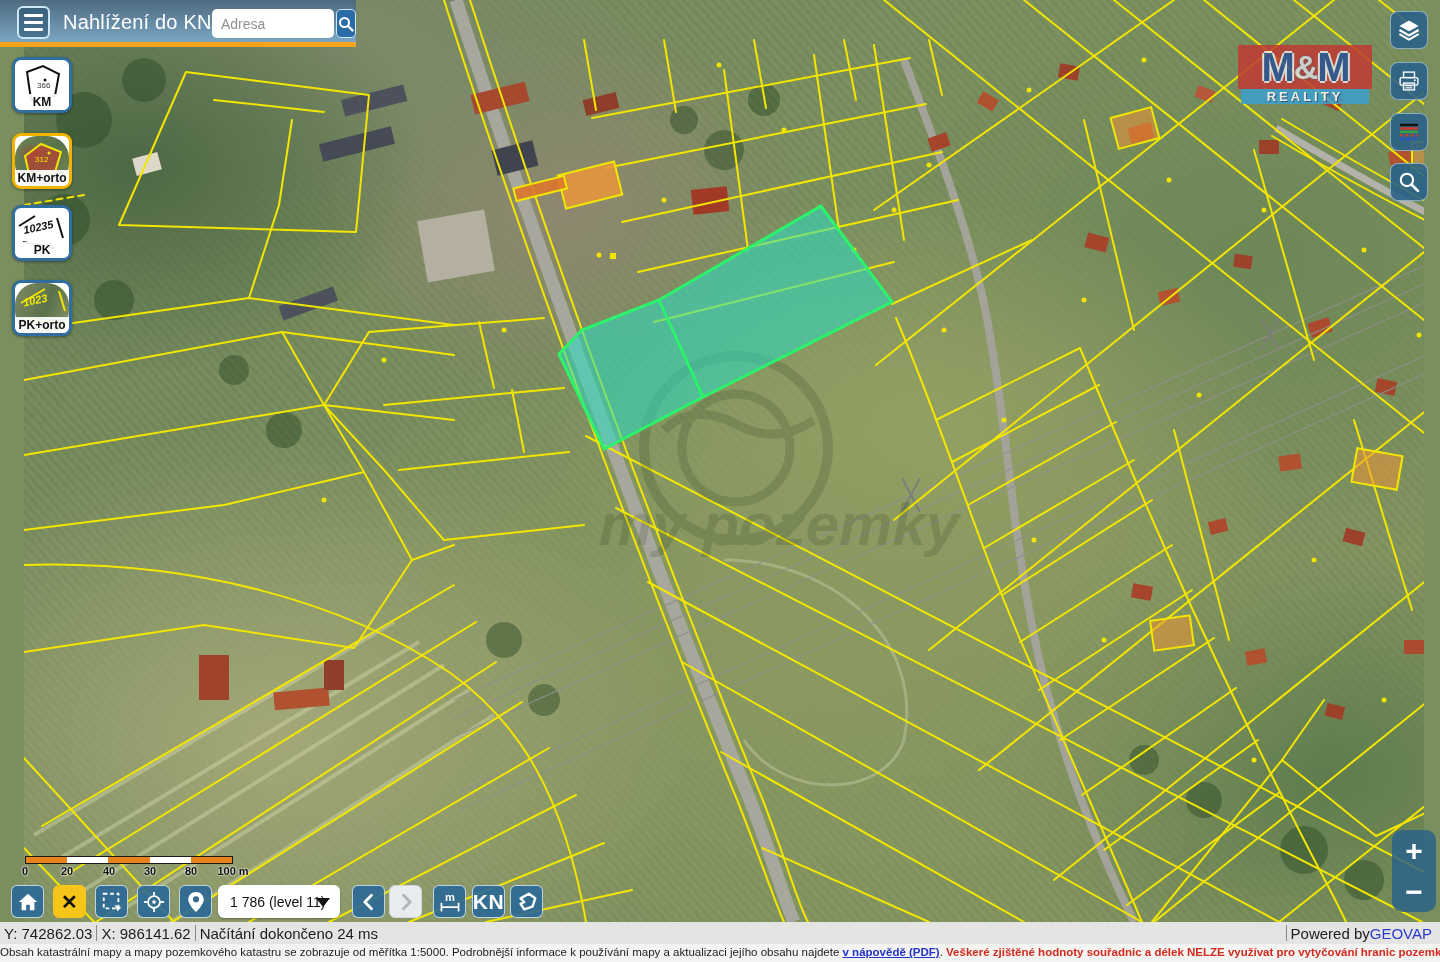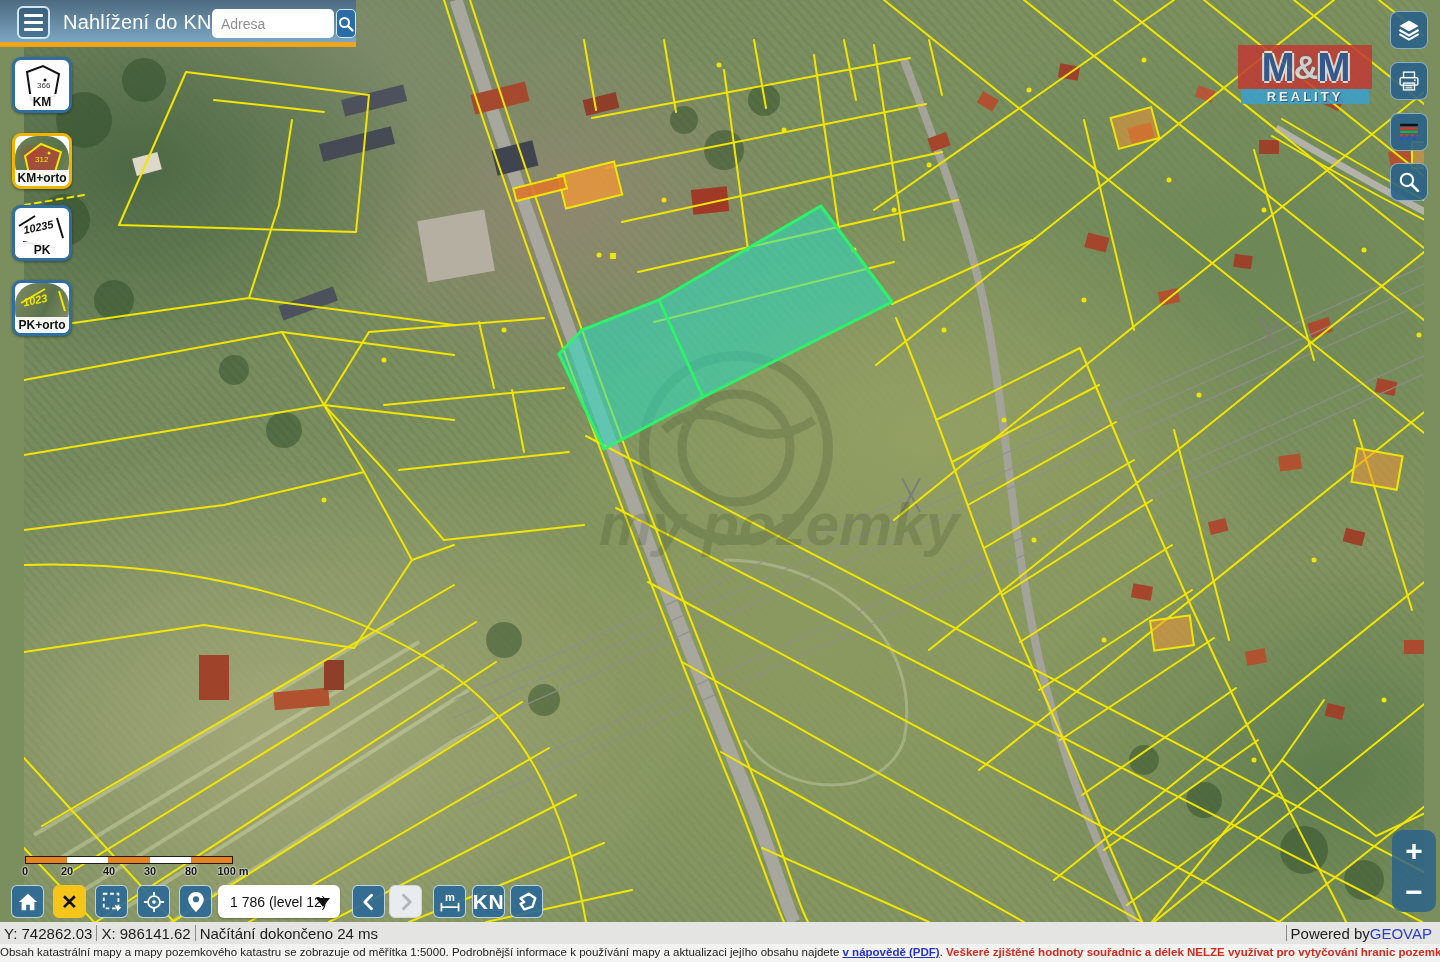--- a/index.html
+++ b/index.html
@@ -553,21 +553,21 @@
     <line x1="1" y1="12" x2="5" y2="12" stroke="#fff" stroke-width="2"></line>
     <line x1="19" y1="12" x2="23" y2="12" stroke="#fff" stroke-width="2"></line>
   </svg>
 </div>
 <div id="tb-pin" class="tbtn">
   <svg width="20" height="22" viewBox="0 0 20 24">
     <path d="M10,1 C5,1 1.5,4.8 1.5,9.4 C1.5,15 10,23 10,23 C10,23 18.5,15 18.5,9.4 C18.5,4.8 15,1 10,1 Z M10,12.4 a3.4,3.4 0 1 1 0,-6.8 a3.4,3.4 0 1 1 0,6.8 Z" fill="#fff"></path>
   </svg>
 </div>
 <div id="tb-scale">
-  <span>1 786 (level 12)</span>
+  <span>1 786 (level 11)</span>
   <span class="caret"></span>
 </div>
 <div id="tb-back" class="tbtn">
   <svg width="20" height="20" viewBox="0 0 24 24">
     <polyline points="15,4 7,12 15,20" fill="none" stroke="#fff" stroke-width="3.5" stroke-linecap="round" stroke-linejoin="round"></polyline>
   </svg>
 </div>
 <div id="tb-fwd" class="tbtn">
   <svg width="20" height="20" viewBox="0 0 24 24">
     <polyline points="9,4 17,12 9,20" fill="none" stroke="#aeb6bb" stroke-width="3.5" stroke-linecap="round" stroke-linejoin="round"></polyline>

